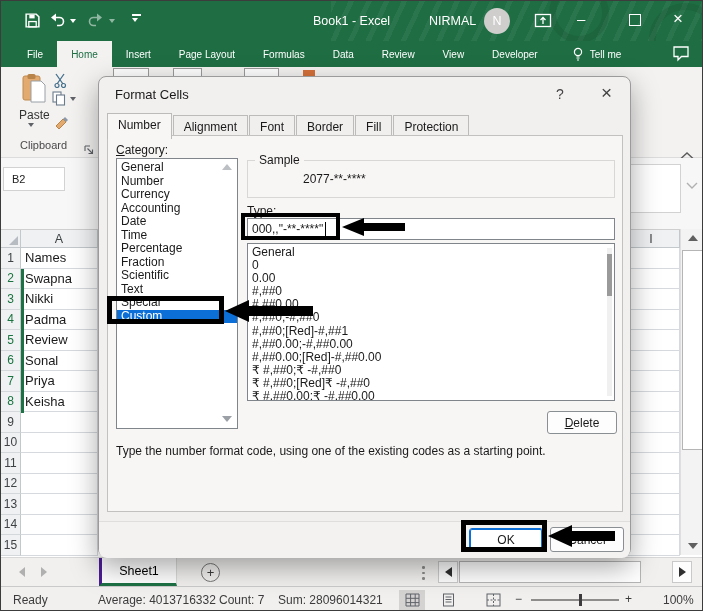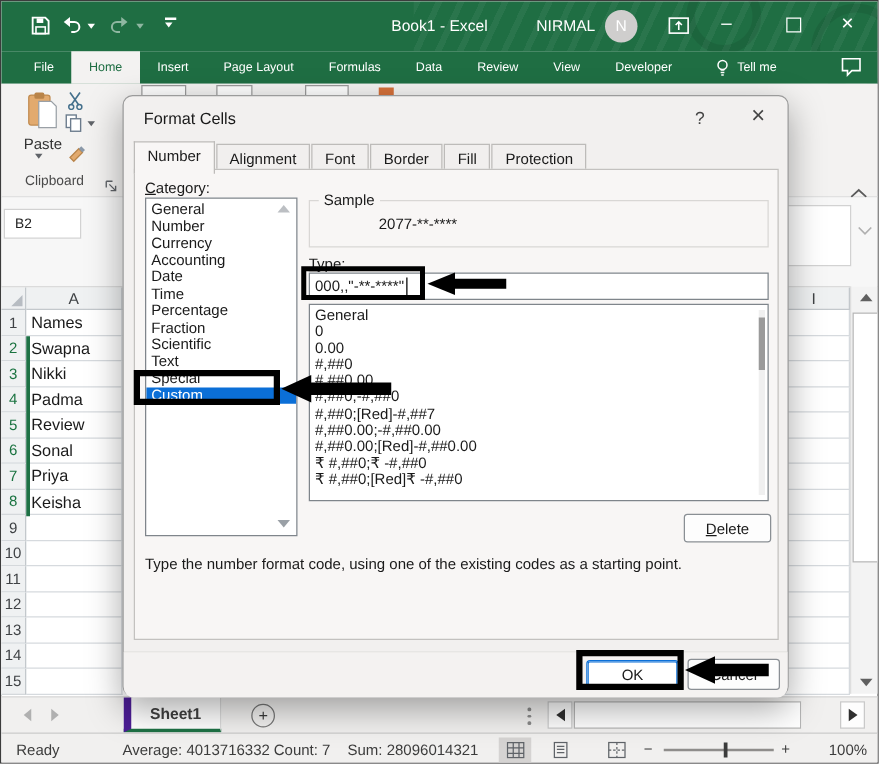--- a/index.html
+++ b/index.html
@@ -46,22 +46,22 @@
   .vscroll{background:#f3f3f3;border-left:1px solid #dedede;box-sizing:border-box;}
   .sb-btn{width:100%;height:18px;display:flex;align-items:center;justify-content:center;}
   .tri-up{width:0;height:0;border-left:5px solid transparent;border-right:5px solid transparent;border-bottom:6px solid #606060;}
   .tri-dn{width:0;height:0;border-left:5px solid transparent;border-right:5px solid transparent;border-top:6px solid #606060;}
   .tri-lf{width:0;height:0;border-top:5px solid transparent;border-bottom:5px solid transparent;border-right:7px solid #2f2f2f;}
   .tri-rt{width:0;height:0;border-top:5px solid transparent;border-bottom:5px solid transparent;border-left:7px solid #2f2f2f;}
   .sb-thumb{background:#fff;border:1px solid #b5b5b5;box-sizing:border-box;}
   
   .sheetbar{left:0;top:556px;width:703px;height:29px;background:#f1f0ef;border-top:1px solid #d8d8d8;box-sizing:border-box;}
   .navtri{width:0;height:0;border-top:5px solid transparent;border-bottom:5px solid transparent;}
-  .sheettab{background:#fff;border-left:6px solid #4c1d95;border-right:1px solid #dadada;border-bottom:3px solid #1e7145;
-    color:#404040;font-weight:bold;font-size:12.5px;display:flex;align-items:center;justify-content:center;box-sizing:border-box;}
+  .sheettab{background:#fff;border-left:3px solid #4c1d95;border-right:1px solid #dadada;border-bottom:3px solid #1e7145;
+    color:#000000;font-weight:normal;font-size:12.5px;display:flex;align-items:center;justify-content:center;box-sizing:border-box;}
   .plus-circle{width:17px;height:17px;border-radius:50%;border:1px solid #767676;color:#3a3a3a;font-size:13px;line-height:15px;
     display:flex;align-items:center;justify-content:center;}
   .vdots{display:flex;flex-direction:column;gap:3px;}
   .vdots span{width:2.5px;height:2.5px;border-radius:50%;background:#8a8a8a;}
   .hs-btn{background:#fdfdfd;border:1px solid #c9c9c9;display:flex;align-items:center;justify-content:center;box-sizing:border-box;}
   
   .statusbar{left:0;top:585px;width:703px;height:26px;background:#f1f0ef;border-top:1px solid #cacaca;box-sizing:border-box;font-size:12px;color:#3c3c3c;}
   .sb-text{position:absolute;top:6px;}
   .viewbox{display:flex;align-items:center;justify-content:center;}
   .viewbox.sel{background:#d5d3d2;}
@@ -466,25 +466,26 @@
         <span class="caret-bar"></span>
       </div>
       <div class="abs listbox" style="left:139px;top:107px;width:368px;height:158px;">
         <ul>
           <li class="topt">General</li>
           <li class="topt">0</li>
           <li class="topt">0.00</li>
           <li class="topt">#,##0</li>
           <li class="topt">#,##0.00</li>
           <li class="topt">#,##0;-#,##0</li>
-          <li class="topt">#,##0;[Red]-#,##7</li>
+          <li class="topt">#,##0;[Red]-#,##1</li>
           <li class="topt">#,##0.00;-#,##0.00</li>
           <li class="topt">#,##0.00;[Red]-#,##0.00</li>
           <li class="topt">₹ #,##0;₹ -#,##0</li>
           <li class="topt">₹ #,##0;[Red]₹ -#,##0</li>
+          <li class="topt">₹ #,##0.00;₹ -#,##0.00</li>
         </ul>
         <div class="abs" style="right:2px;top:4px;width:5px;height:148px;background:#f0f0f0;"></div>
         <div class="abs" style="right:2px;top:10px;width:5px;height:42px;background:#9a9a9a;"></div>
       </div>
 
       <div class="abs dbtn" style="left:439px;top:275px;width:70px;height:23px;">
         <span><span class="mnemo">D</span><span>elete</span></span>
       </div>
 
       <span class="abs" style="left:8px;top:308px;width:500px;">Type the number format code, using one of the existing codes as a starting point.</span>

